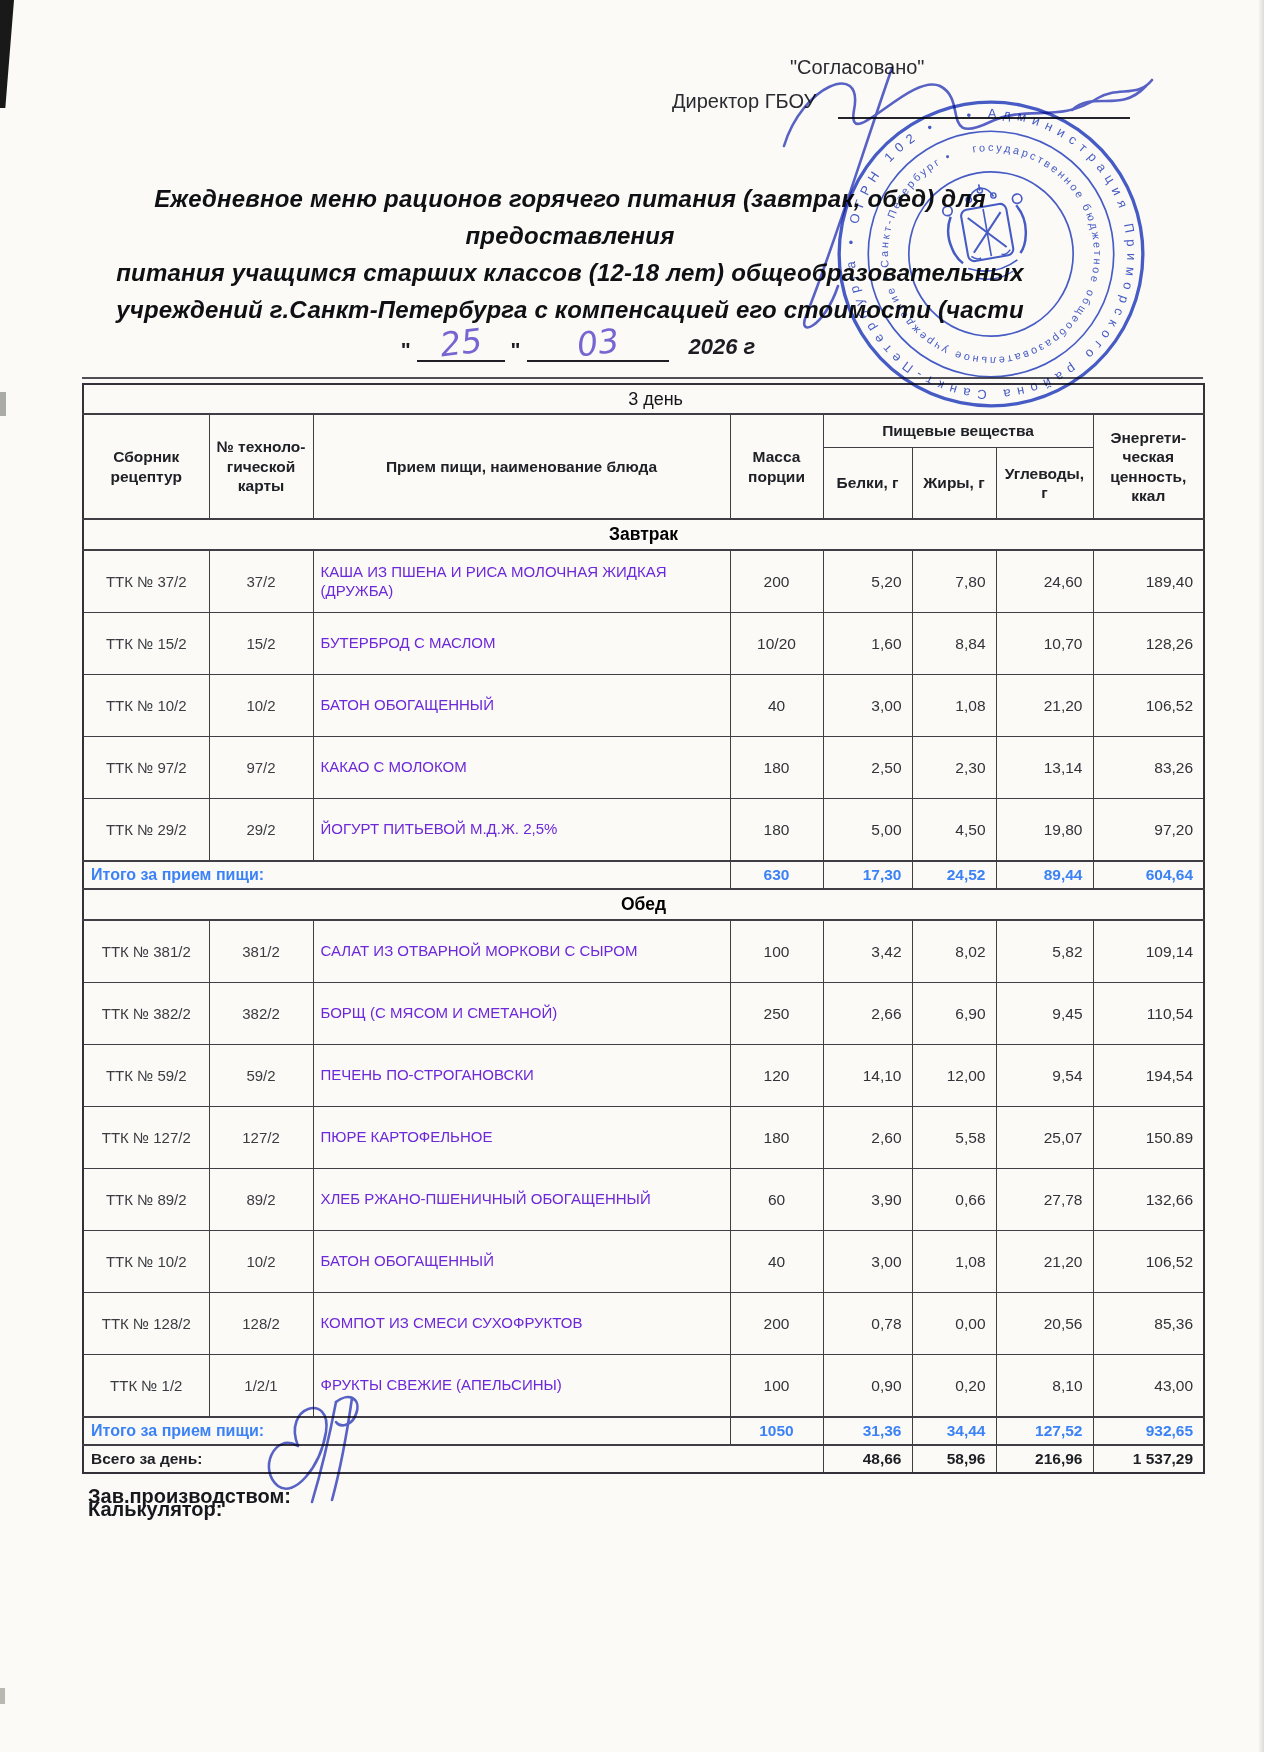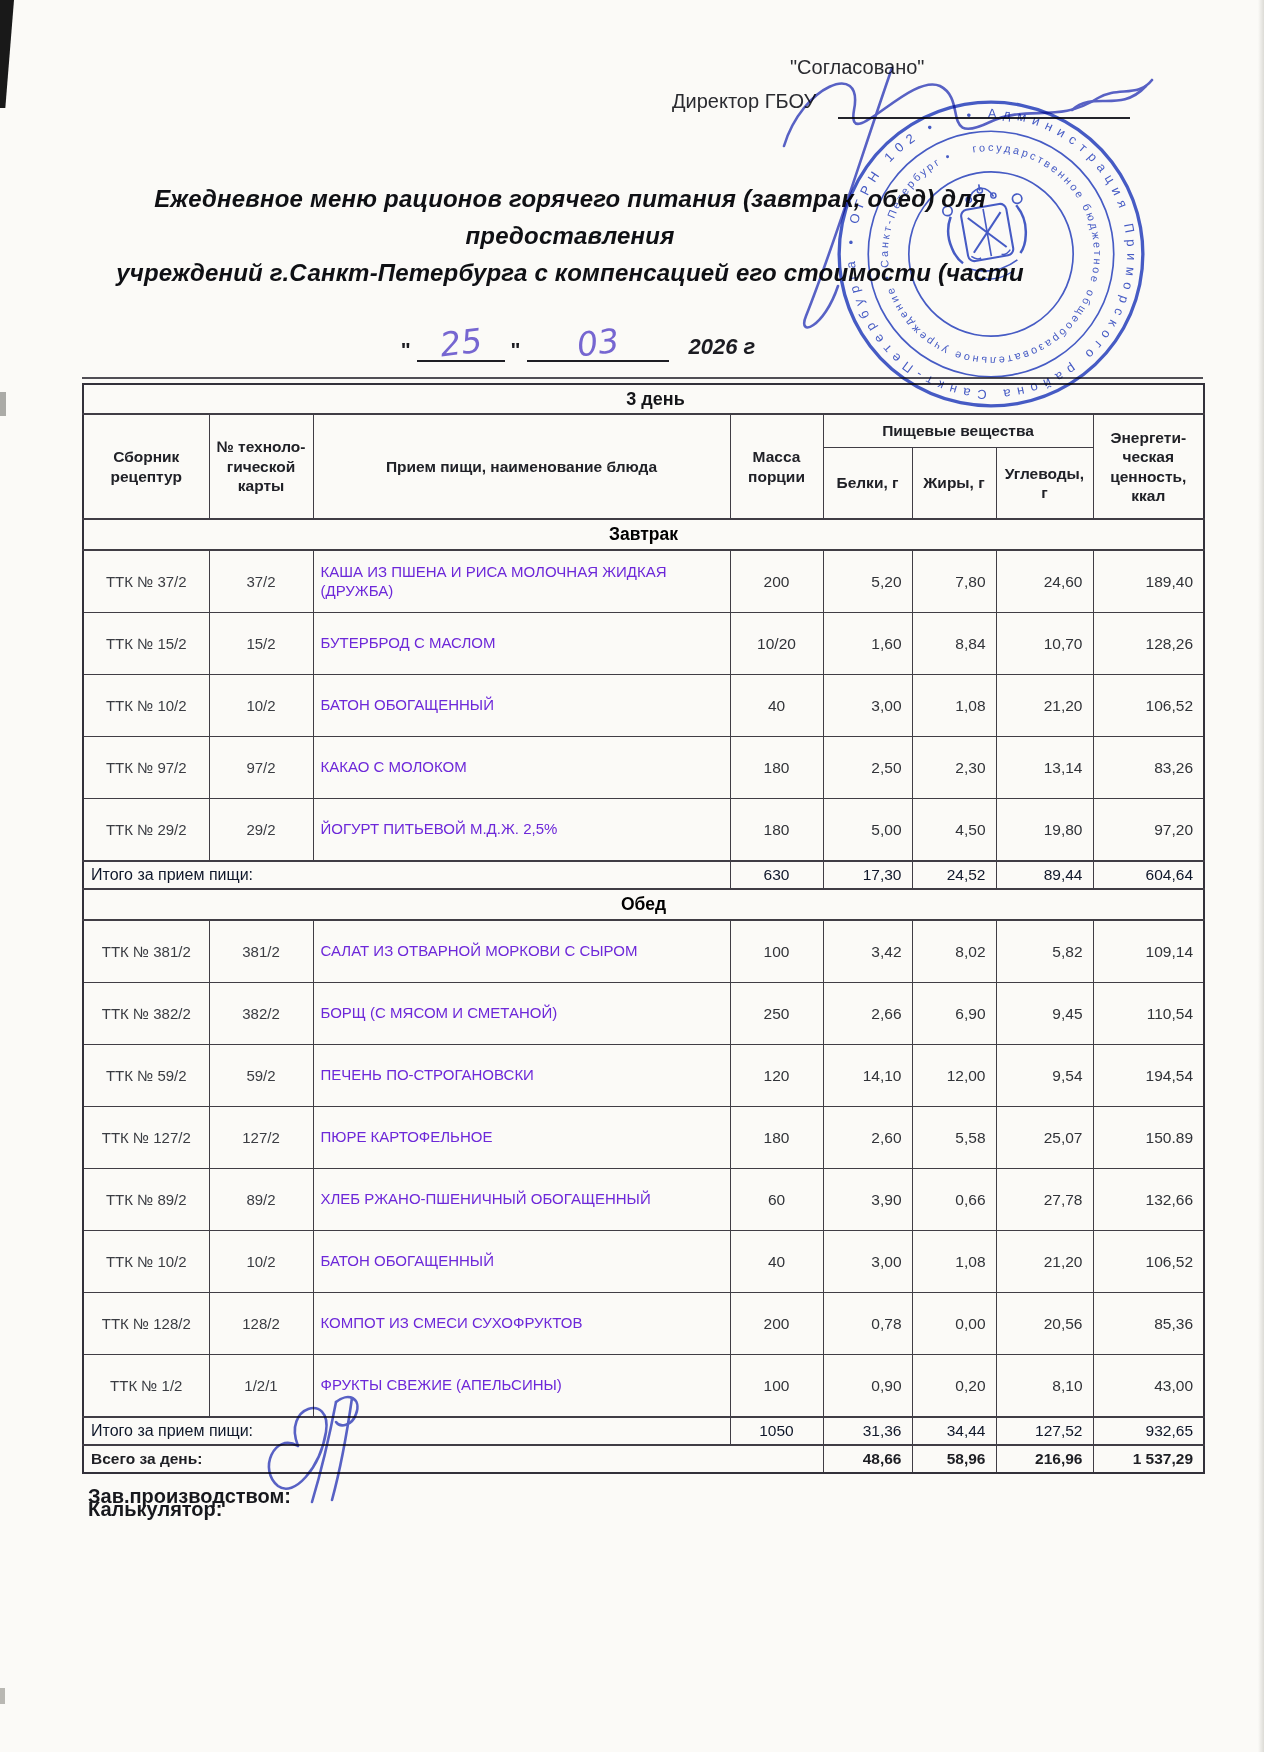--- a/index.html
+++ b/index.html
@@ -28,32 +28,32 @@
   .d-underline.month{width:142px;}
   .hand{position:absolute;left:50%;bottom:-2px;transform:translateX(-50%) rotate(-7deg);font-family:"DejaVu Sans",sans-serif;font-style:italic;font-size:33px;color:#6b5ace;opacity:.92;white-space:nowrap;}
   .year{font-weight:bold;font-style:italic;font-size:22px;margin-left:20px;padding-bottom:2px;}
 
   
   .table-topline{position:absolute;left:82px;top:377px;width:1121px;height:2px;background:#504e55;}
   .doc-table{position:absolute;left:82px;top:383px;z-index:2;}
   table{border-collapse:collapse;table-layout:fixed;width:1121px;background:rgba(255,255,255,.0);}
   td{border:1.8px solid #403d45;padding:2px 7px;font-size:15.5px;vertical-align:middle;color:#313338;overflow:hidden;}
   table{border:2.4px solid #33313a;}
-  tr.day-row td{height:24px;text-align:center;font-weight:bold;font-size:18px;color:#141519;border-bottom-width:2.4px;padding-left:31px;}
+  tr.day-row td{height:24px;text-align:center;font-weight:normal;font-size:18px;color:#141519;border-bottom-width:2.4px;padding-left:31px;}
   tr.band-row td{height:25px;text-align:center;font-weight:bold;font-size:17.5px;color:#000000;border-top-width:2.4px;border-bottom-width:2.4px;}
   td.hdr{text-align:center;font-weight:700;font-size:15.5px;line-height:1.25;color:#202127;}
   tr.head-top td{height:28px;}
   tr.head-sub td{height:66px;}
   tr.data-row td{height:57px;}
   td.c{text-align:center;}
   td.l{text-align:left;}
   td.r{text-align:right;padding-right:10px;}
   td.dish{font-size:15px;color:#6d28d9;line-height:1.25;}
   td.code{font-size:15px;color:#3a3c42;}
-  tr.total-row td{height:22px;font-weight:normal;color:#0f172a;border-top-width:2.2px;}
+  tr.total-row td{height:22px;font-weight:bold;color:#3b82f6;border-top-width:2.2px;}
   tr.total-row td.lbl{text-align:left;font-size:16px;}
   tr.grand-row td{height:22px;font-weight:bold;color:#1d1e23;border-top-width:2.2px;}
 
   
   .stamp{position:absolute;left:835px;top:98px;width:312px;height:312px;z-index:5;mix-blend-mode:multiply;opacity:.88;}
   
   .sig-director{position:absolute;left:742px;top:28px;width:420px;height:320px;z-index:6;mix-blend-mode:multiply;}
   .sig-footer{position:absolute;left:252px;top:1388px;width:130px;height:125px;z-index:6;mix-blend-mode:multiply;}
 
   
@@ -69,20 +69,21 @@
   <div class="edge-mark-1"></div>
   <div class="edge-mark-2"></div>
   <div class="edge-right"></div>
 
   <div class="agreed">"Согласовано"</div>
   <div class="director">Директор ГБОУ</div>
   <div class="dir-line"></div>
 
   <div class="title">
     <div>Ежедневное меню рационов горячего питания (завтрак, обед) для предоставления</div>
+    <div>питания  учащимся старших классов (12-18 лет) общеобразовательных</div>
     <div>учреждений г.Санкт-Петербурга с компенсацией его стоимости (части</div>
   </div>
 
   <div class="date-line">
     <span class="dq">"</span>
     <span class="d-underline day">
       <span class="hand">25</span>
     </span>
     <span class="dq">"</span>
     <span class="d-underline month">

